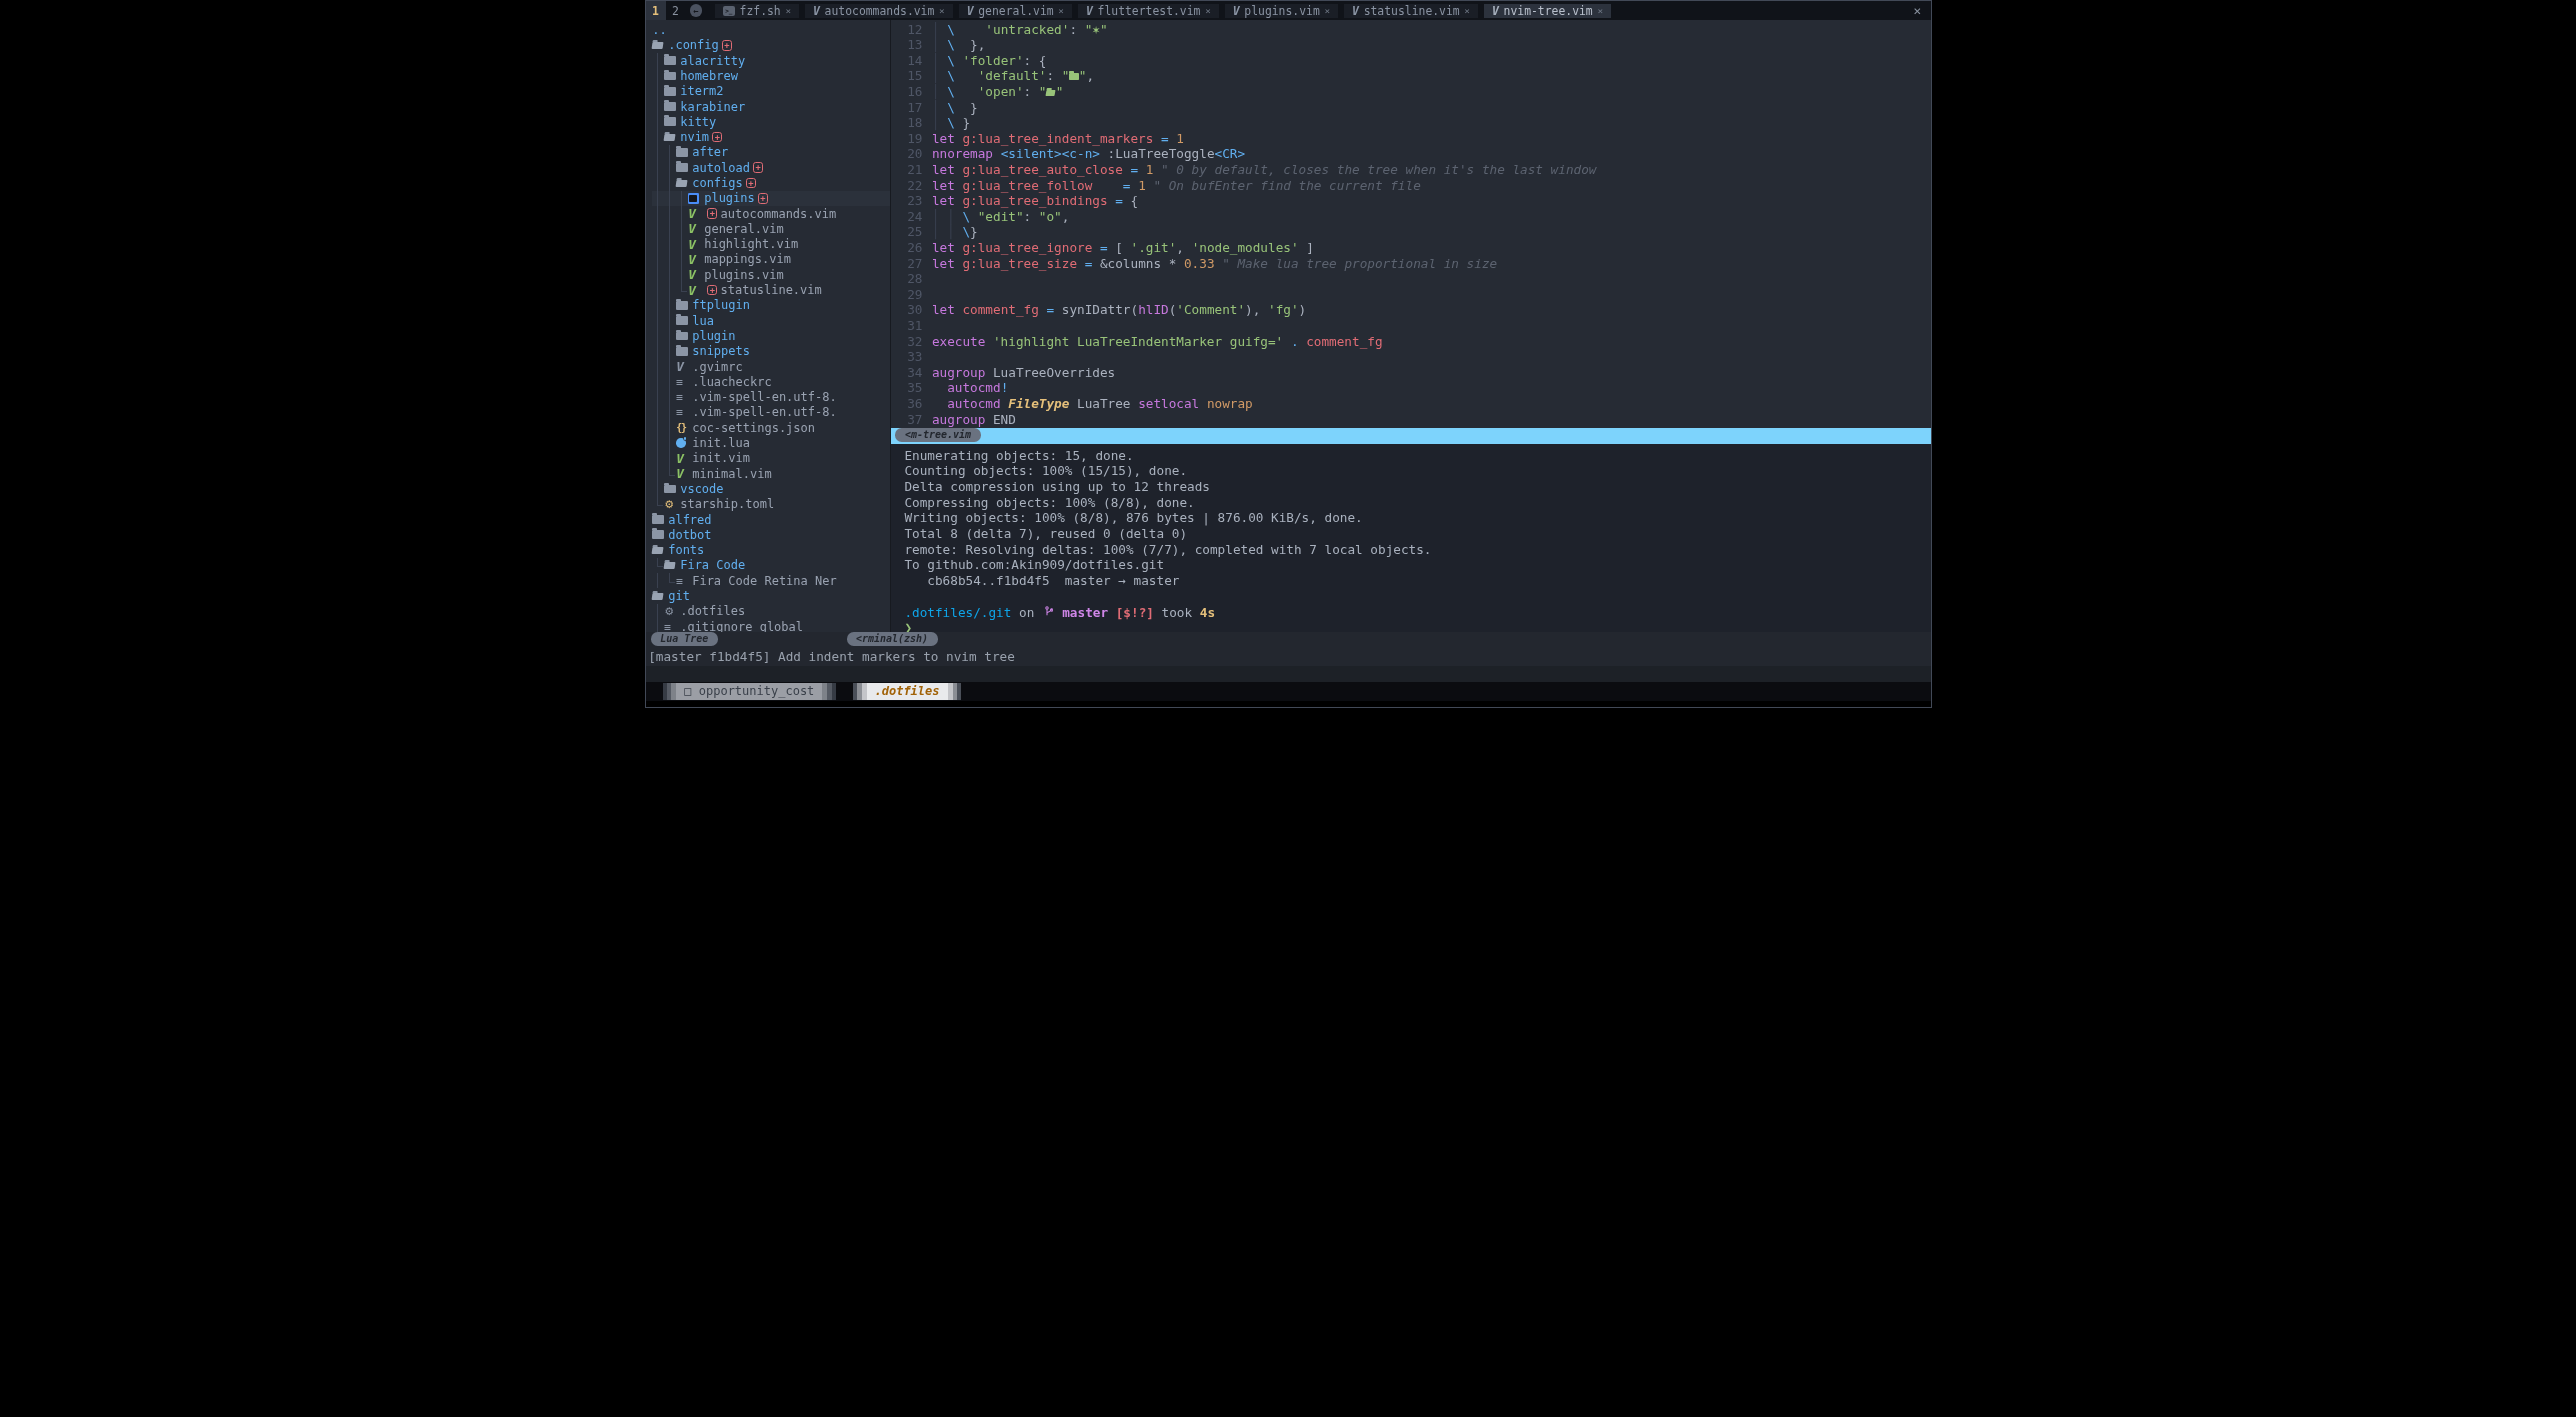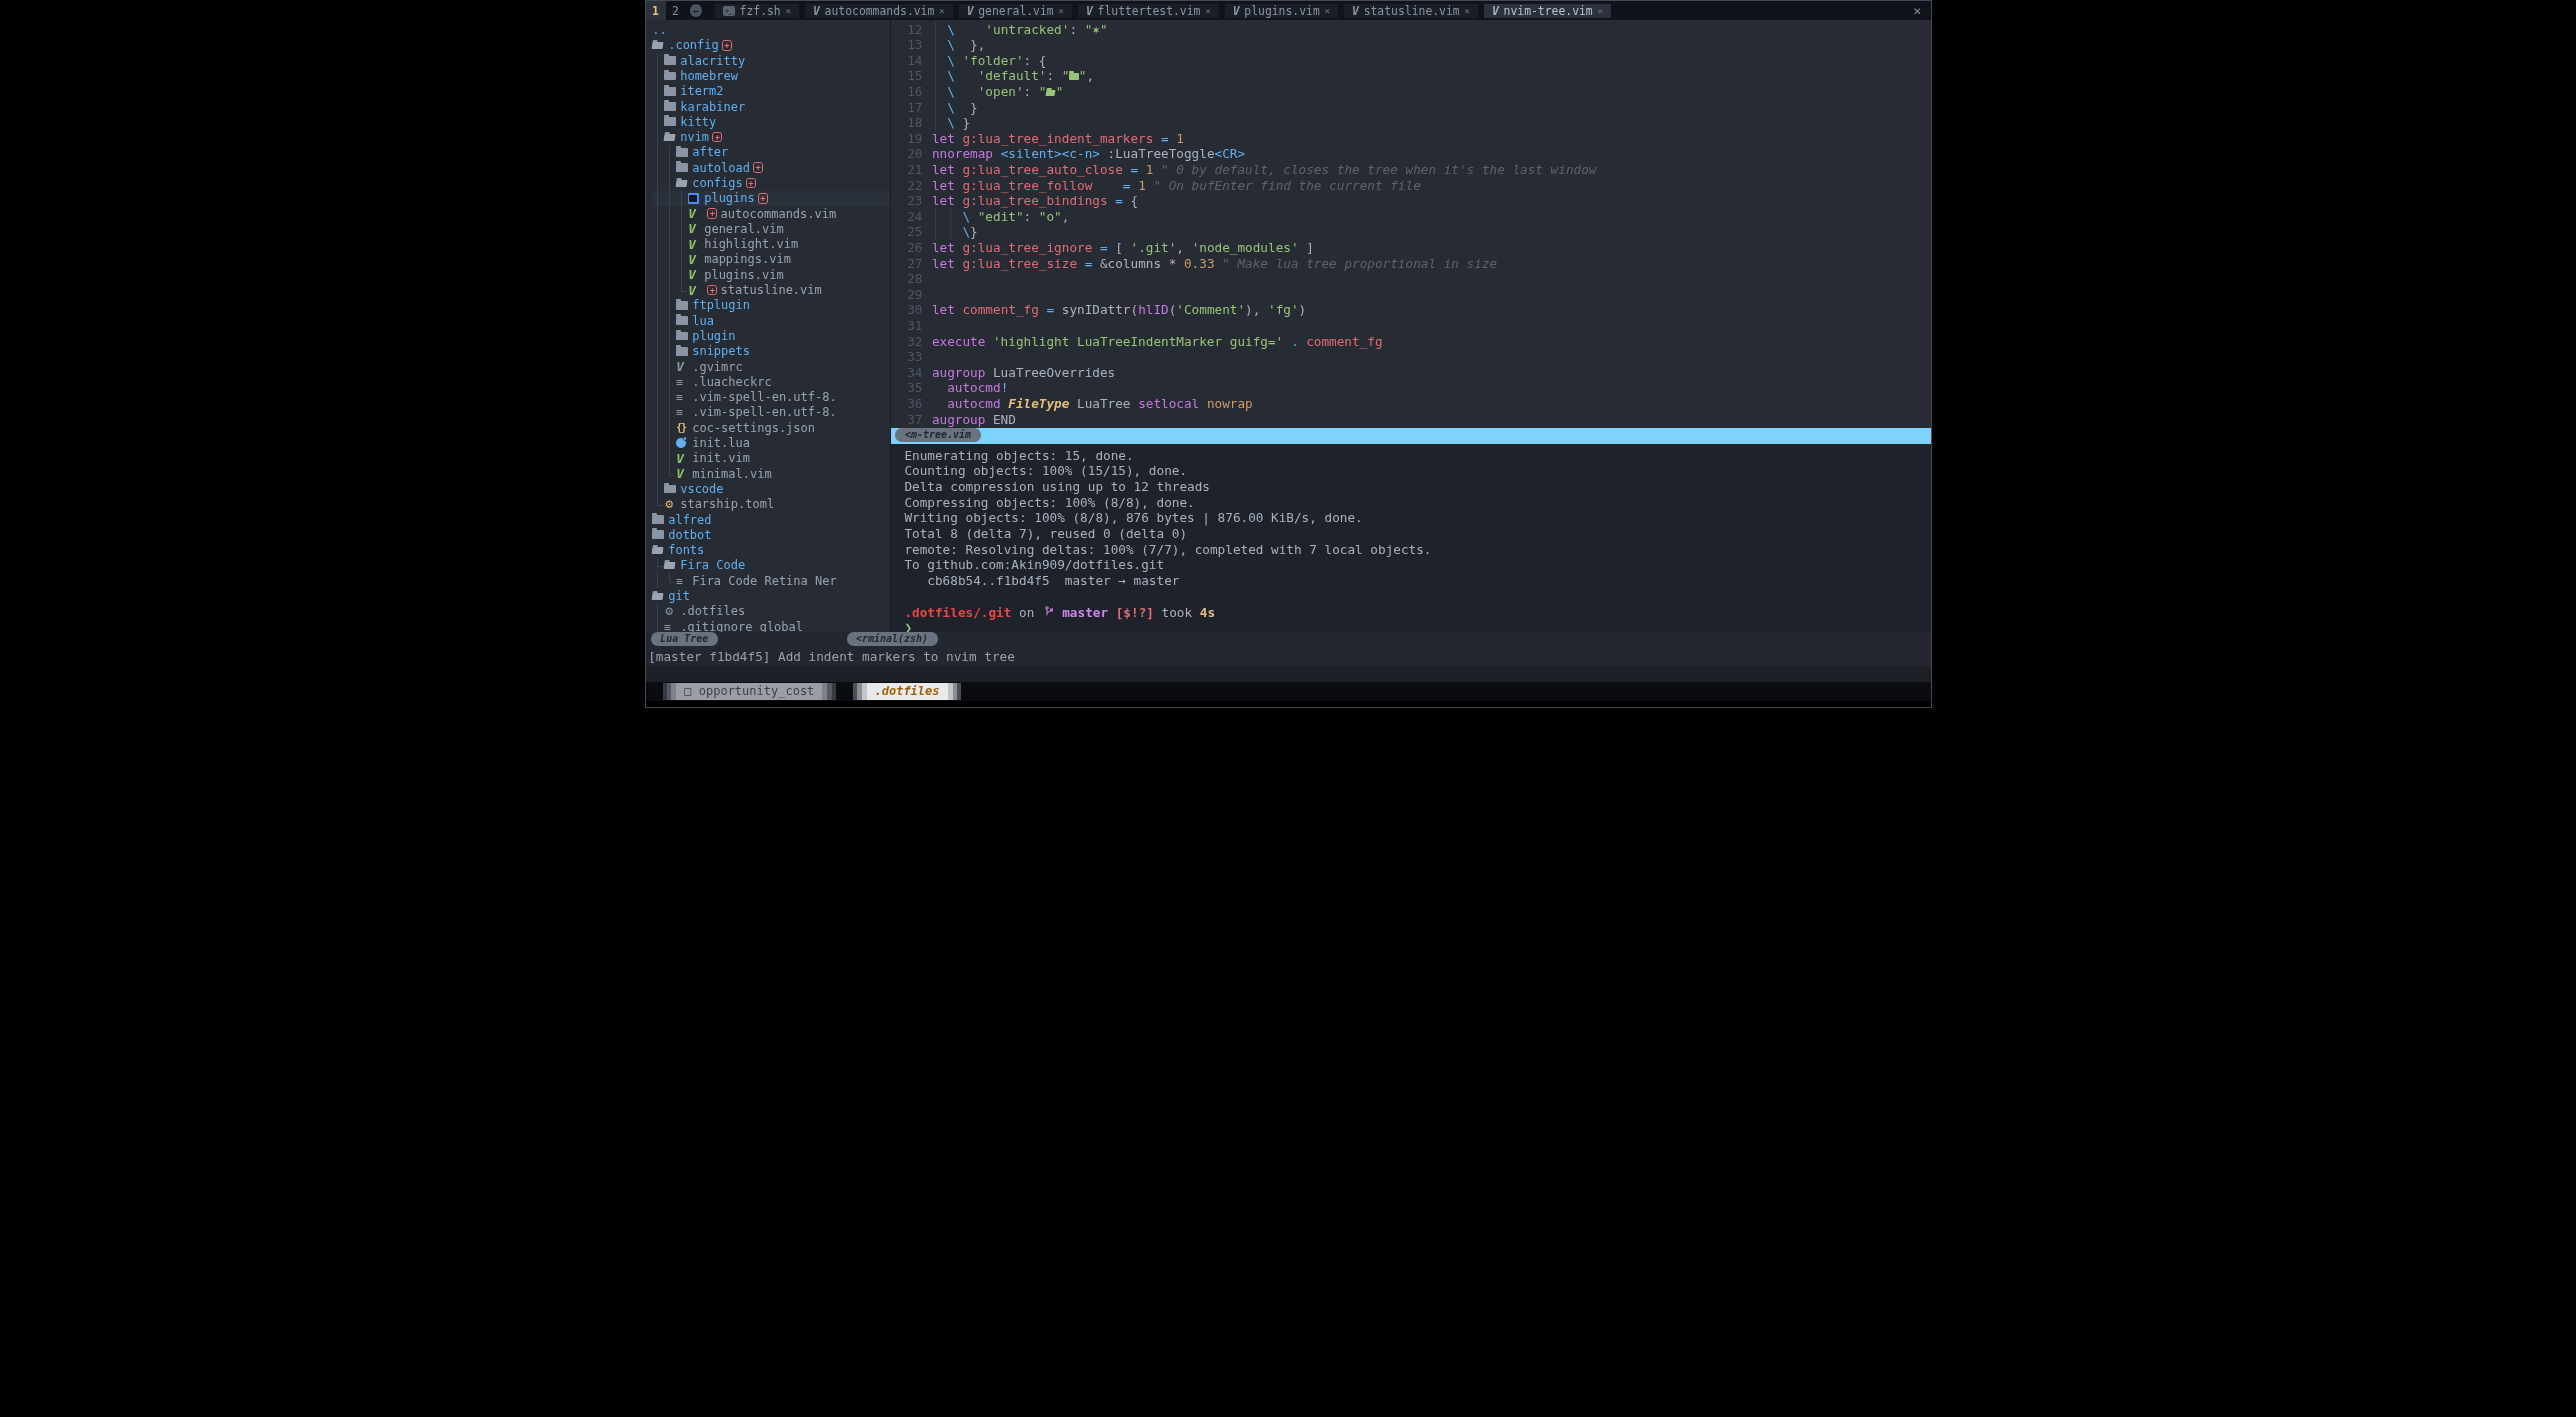--- a/index.html
+++ b/index.html
@@ -70,21 +70,21 @@
   .glyph-folder,.glyph-folder-open{position:relative;width:9.4px;height:7.4px;background:#98c379;border-radius:0.7px;display:inline-block;}
   .glyph-folder::before,.glyph-folder-open::before{content:"";position:absolute;top:-2px;left:0;width:4.7px;height:2px;background:#98c379;border-radius:0.7px 0.7px 0 0;}
   .glyph-folder-open{transform:skewX(-10deg);height:6px;}
   
   .winbar{height:16.7px;flex:0 0 auto;position:relative;background:#7dd3fc;}
   .pill{position:absolute;top:0.7px;height:14px;line-height:14px;background:#6a7280;color:#23272e;
     border-radius:6.7px;padding:0 9.4px;font-size:10px;font-style:italic;font-weight:bold;white-space:nowrap;}
   
   .terminal{flex:1 1 auto;background:#1e222b;padding:3.3px 0 0 5.3px;overflow:hidden;}
   .tline{height:15.7px;line-height:15.7px;font-size:12.7px;color:#a9b1be;white-space:pre;}
-  .p-path{color:#ef4444;font-weight:bold;} .p-branch{color:#cf86e8;font-weight:bold;}
+  .p-path{color:#0ea5e9;font-weight:normal;} .p-branch{color:#cf86e8;font-weight:bold;}
   .p-flags{color:#e06c75;font-weight:bold;} .p-dur{color:#e5c07b;font-weight:bold;}
   .p-arrow{color:#98c379;}
   .branch-ico{display:inline-block;vertical-align:-1.3px;margin:0 1.3px 0 2.7px;}
   
   .statusrow{height:17.4px;flex:0 0 auto;background:#23272f;position:relative;}
   .cmdline{height:16.7px;flex:0 0 auto;background:#23272f;font-size:12.7px;line-height:15.4px;
     color:#99a1ad;padding-left:2.7px;white-space:pre;}
   .gaprow{height:16px;flex:0 0 auto;background:#1d2127;}
   
   .tmux{height:19.4px;flex:0 0 auto;background:#0b0c10;display:flex;align-items:center;}

